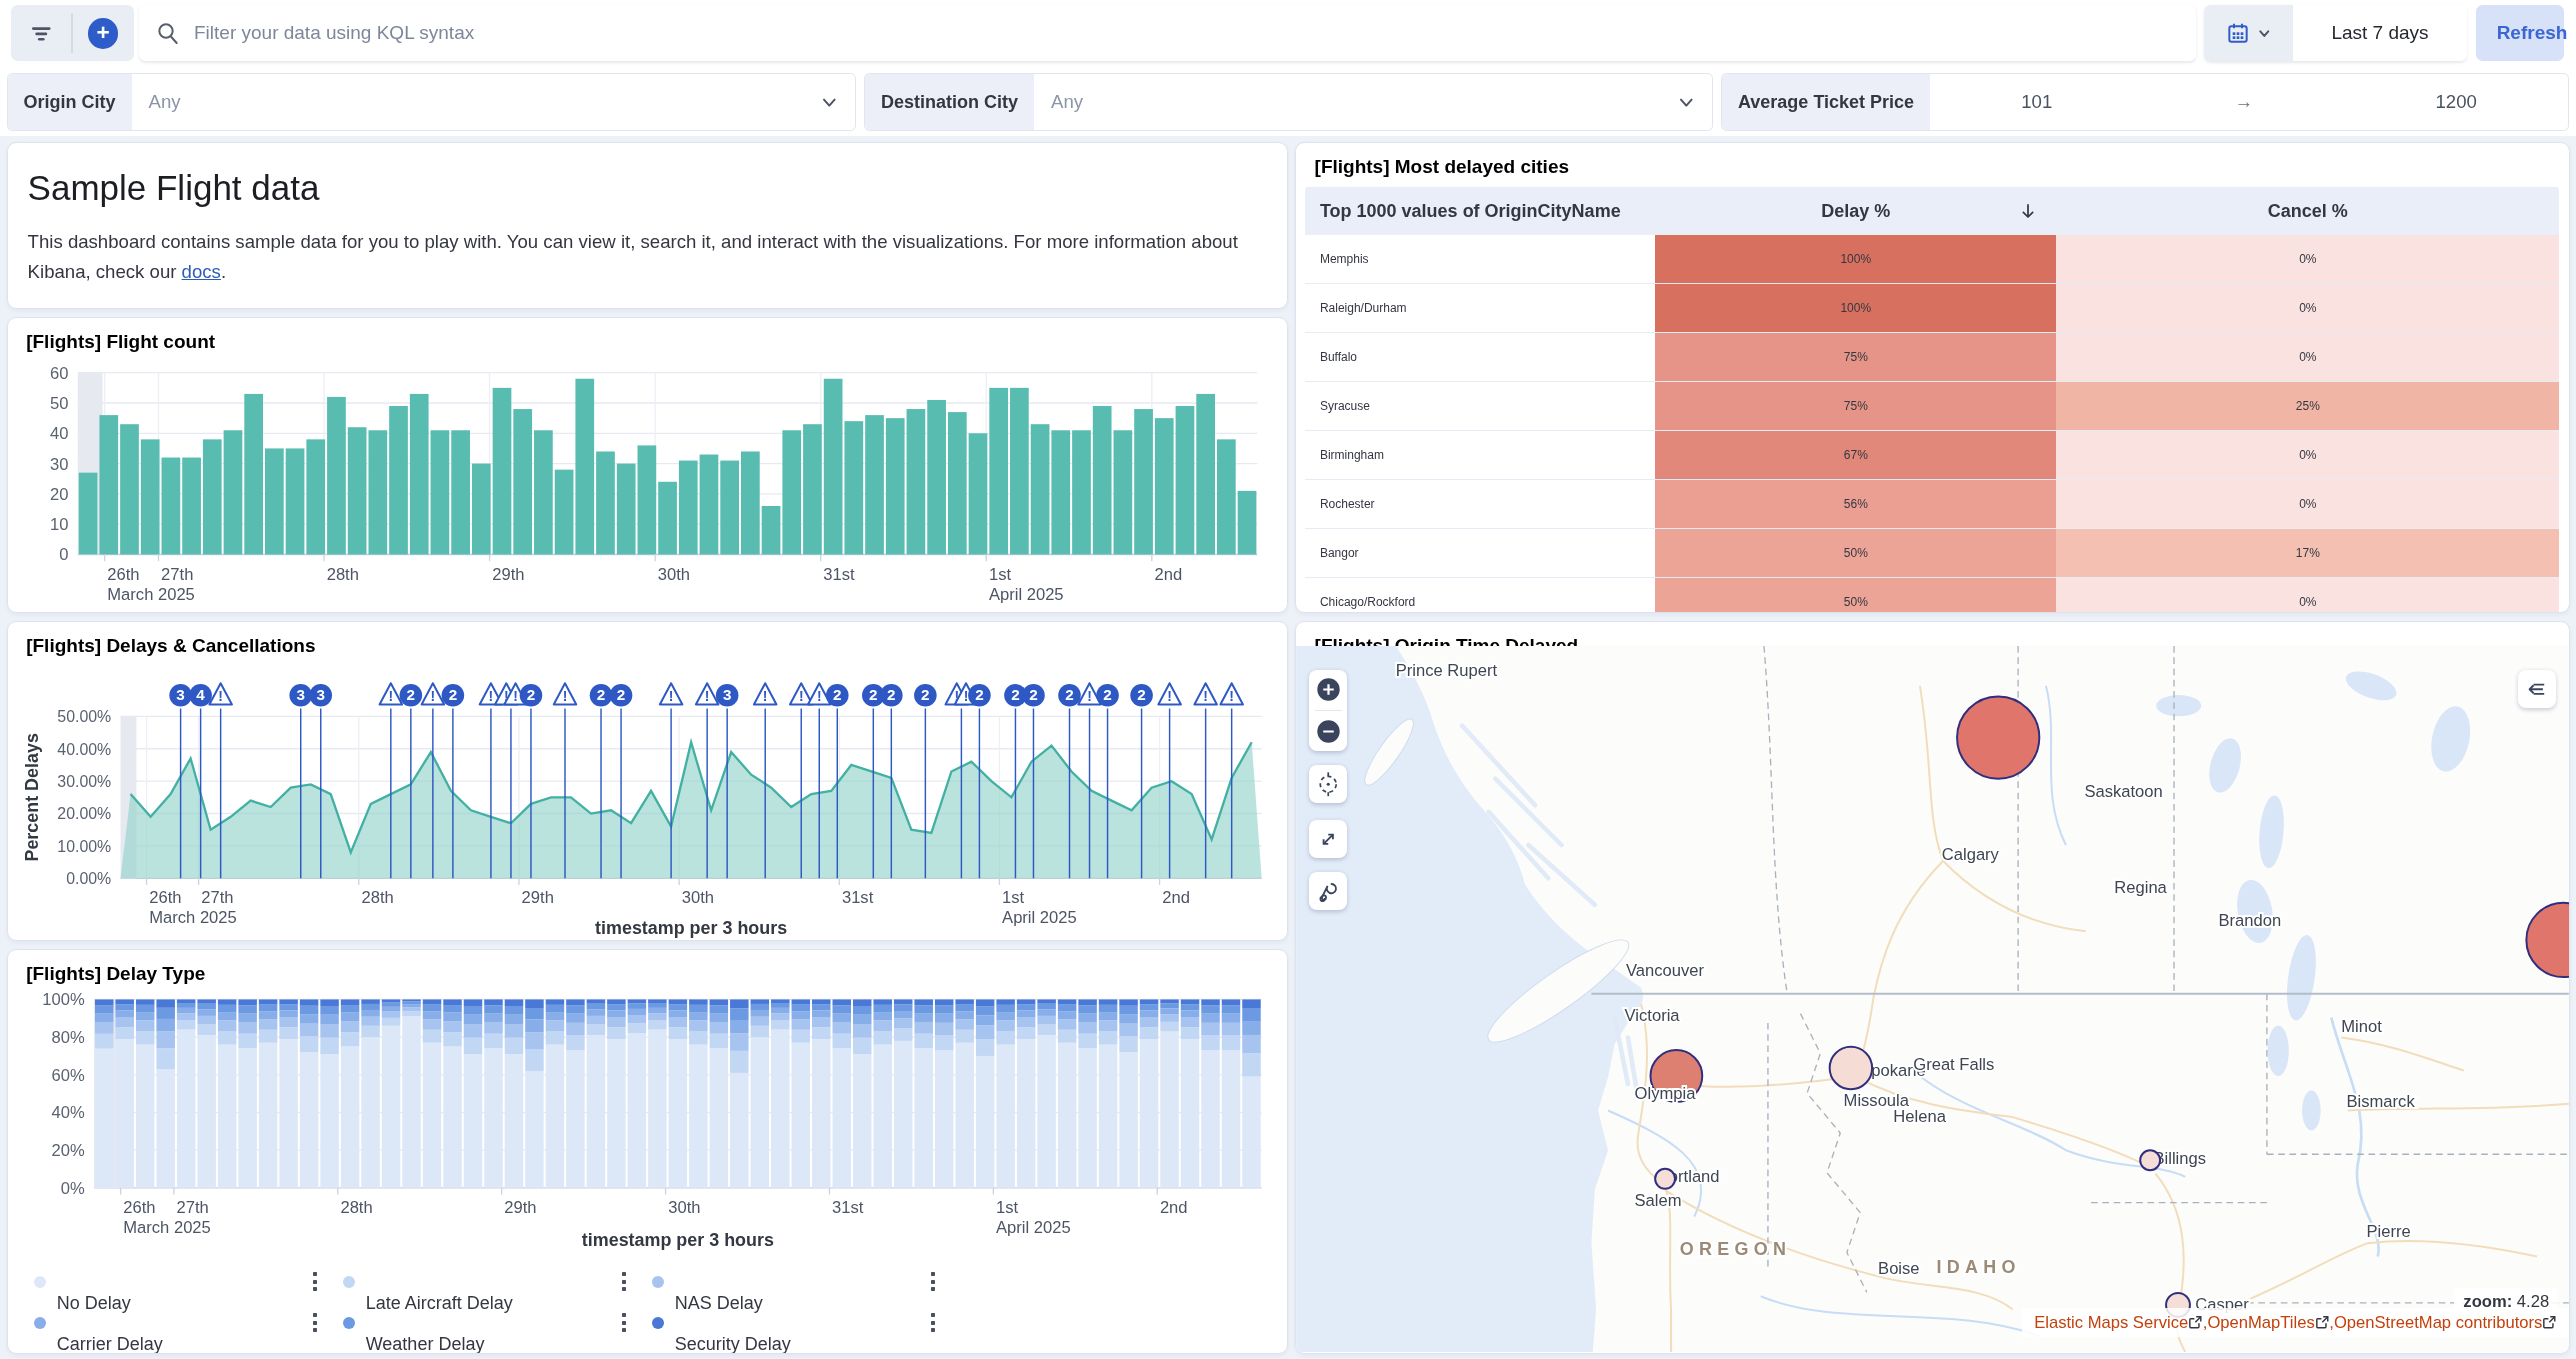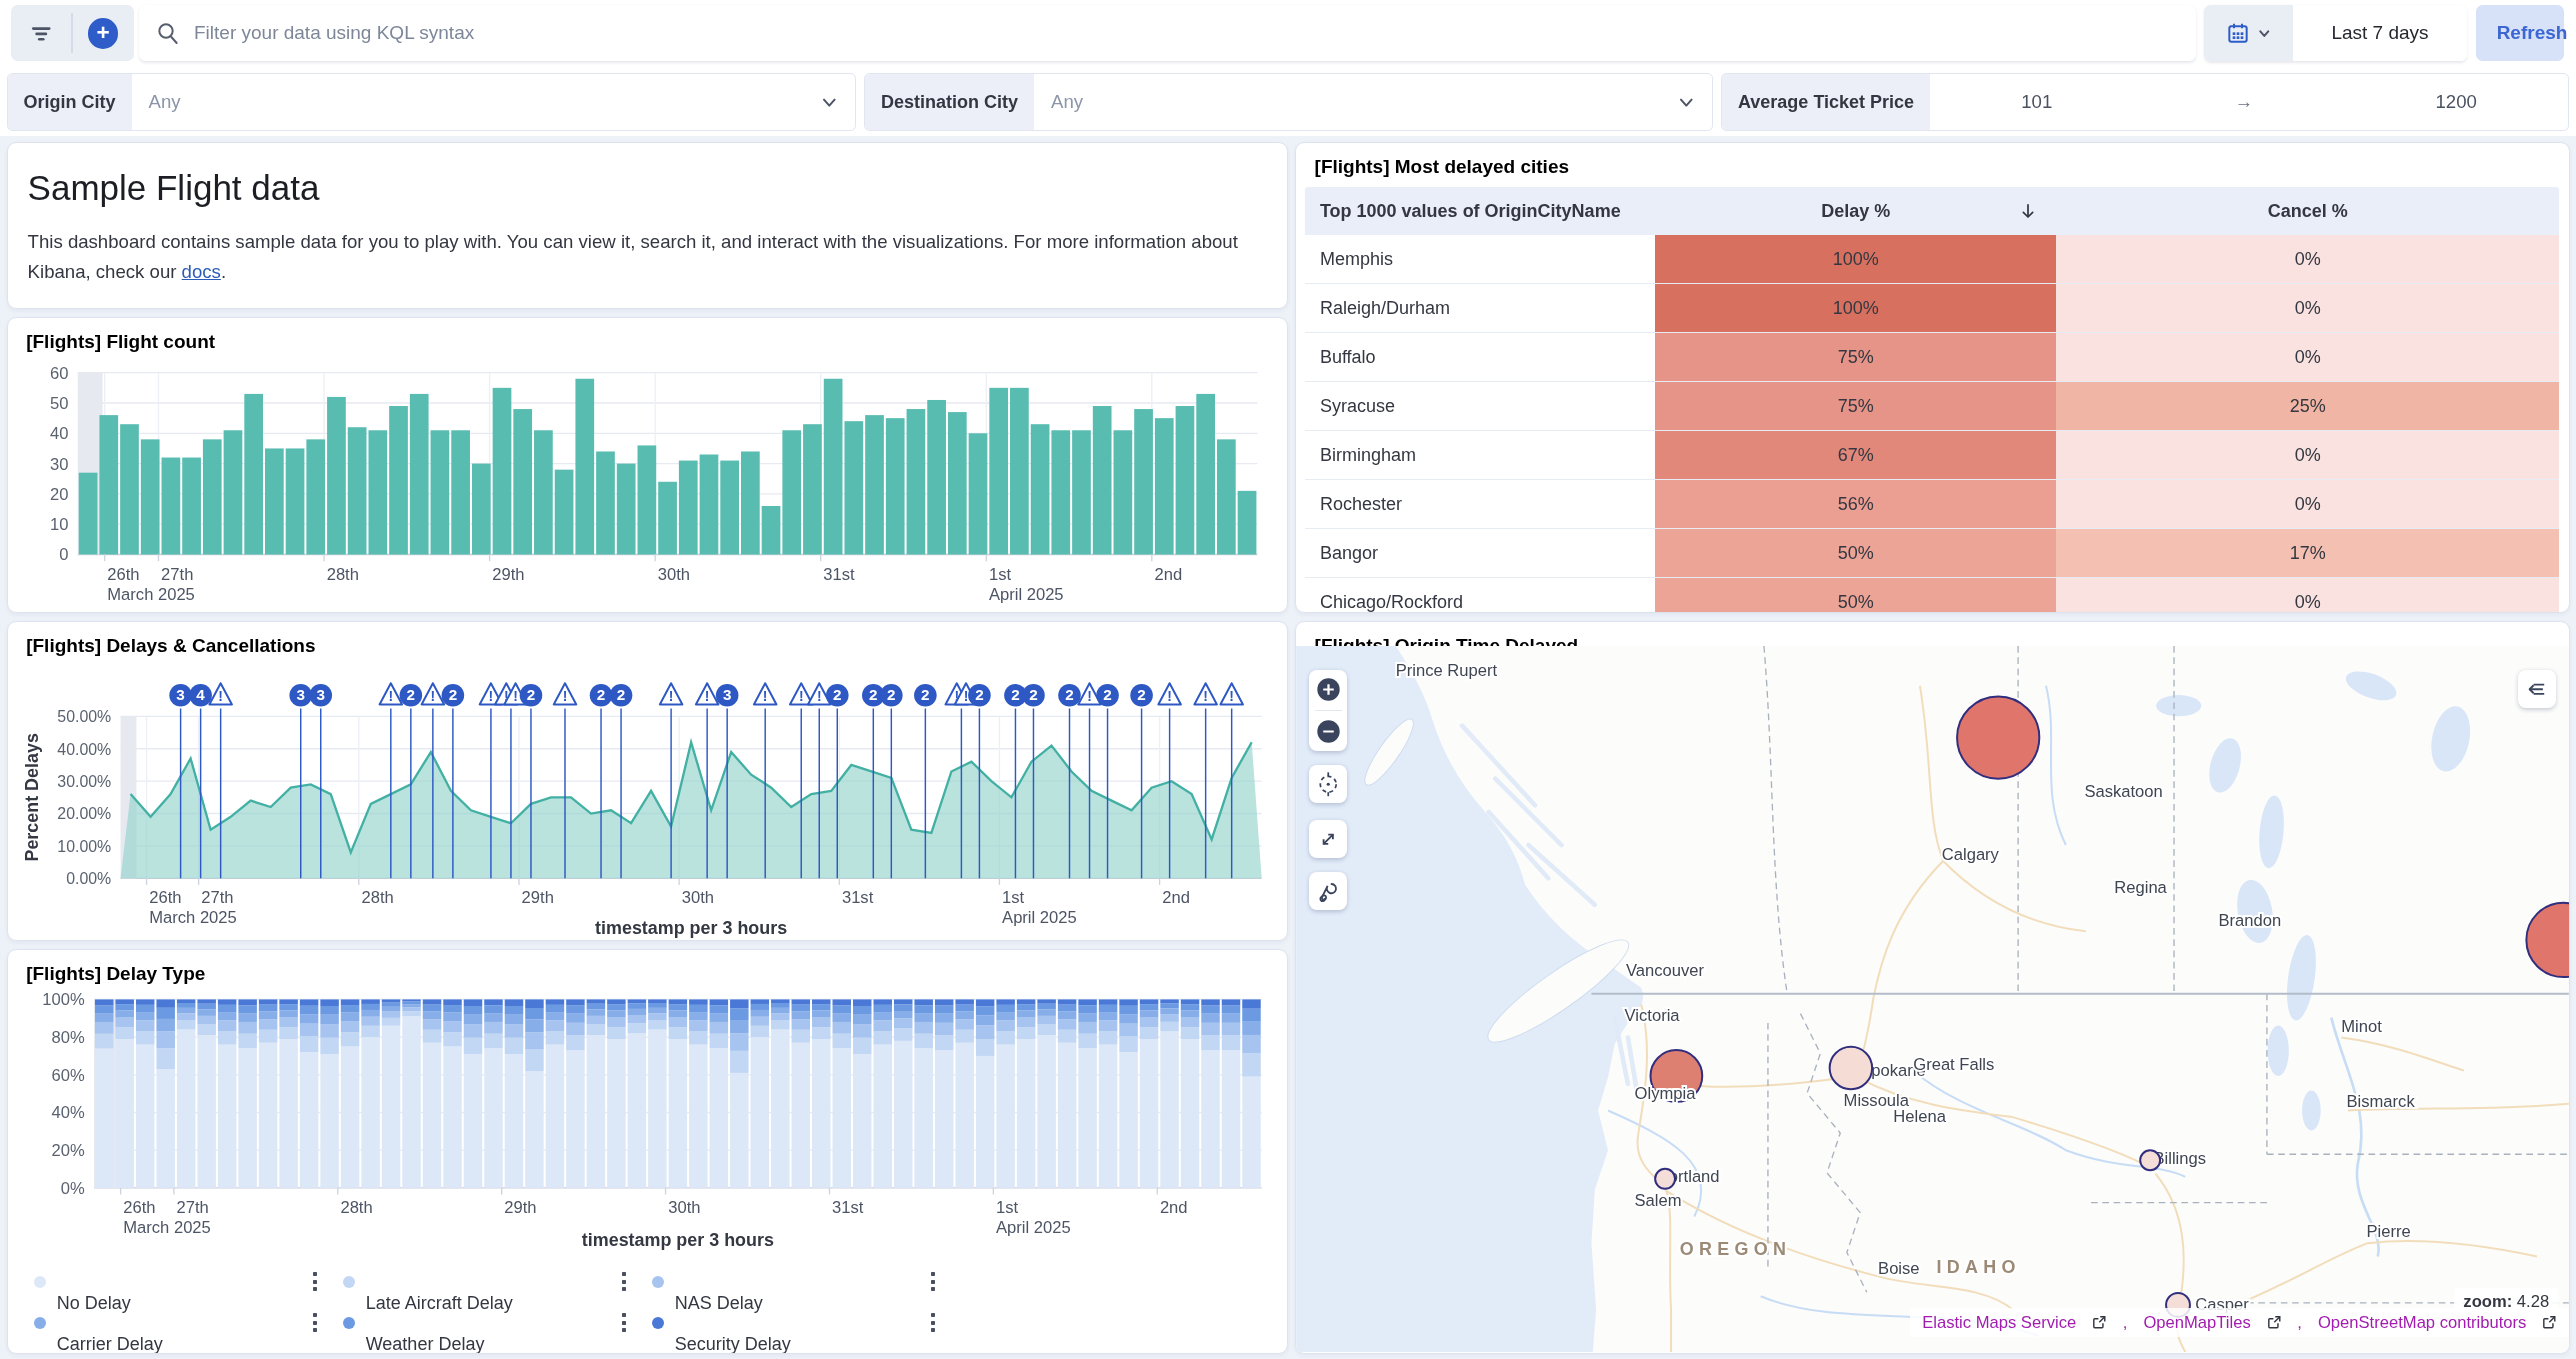--- a/index.html
+++ b/index.html
@@ -33,28 +33,28 @@
   
   .legend{left:26.5px;top:311px;width:1234px;position:absolute;display:flex;flex-wrap:wrap;}
   .leg-item{width:309px;height:41px;display:flex;align-items:center;}
   .leg-dot{width:12px;height:12px;border-radius:50%;margin-right:10.6px;flex:none;}
   .leg-label{font-size:18px;color:#343741;margin-top:44px;}
   .leg-menu{margin-left:auto;margin-right:26.5px;display:flex;flex-direction:column;gap:3.3px;cursor:pointer;}
   .leg-menu i{width:4px;height:4px;background:#49505f;border-radius:0.7px;display:block;}
   
   .tbl-head{position:absolute;left:9.3px;top:44px;width:1254px;height:48px;background:#e9eef9;display:flex;align-items:center;font-weight:700;font-size:18px;border-radius:2.7px 2.7px 0 0;}
   .tbl-rows{position:absolute;left:9.3px;top:92px;width:1254px;}
-  .t-row{height:48px;display:flex;align-items:center;border-bottom:1.3px solid #e6ebf4;font-size:18px;}
+  .t-row{height:48px;display:flex;align-items:center;border-bottom:1.3px solid #e6ebf4;font-size:12px;}
   .t-c1{width:350px;padding-left:14.6px;box-sizing:border-box;}
   .t-c2{width:401px;height:100%;display:flex;align-items:center;justify-content:center;position:relative;}
   .t-c3{flex:1;height:100%;display:flex;align-items:center;justify-content:center;}
   
   .map-btn{position:absolute;background:#fff;border-radius:8px;box-shadow:0 1.3px 4px rgba(30,40,80,.22);display:flex;align-items:center;justify-content:center;cursor:pointer;}
   .zoom-ind{position:absolute;right:10.6px;top:666px;background:rgba(255,255,255,.88);padding:4px 9.3px;border-radius:4px;font-size:16.6px;color:#343741;}
-  .attrib{position:absolute;right:0;bottom:16px;height:29px;background:rgba(255,255,255,.85);display:flex;align-items:center;padding:0 12px;font-size:16.6px;color:#a21caf;gap:16px;white-space:nowrap;}
+  .attrib{position:absolute;right:0;bottom:16px;height:29px;background:rgba(255,255,255,.85);display:flex;align-items:center;padding:0 12px;font-size:16.6px;color:#c2410c;gap:0;white-space:nowrap;}
   svg text{font-family:"Liberation Sans","DejaVu Sans",sans-serif;}
 </style>
 </head>
 <body>
 
 <div class="abs main-bg"></div>
 
 <div class="abs tb-group">
   <div class="tb-seg">
     <svg width="26.5" height="26.5" viewBox="0 0 40 40">

